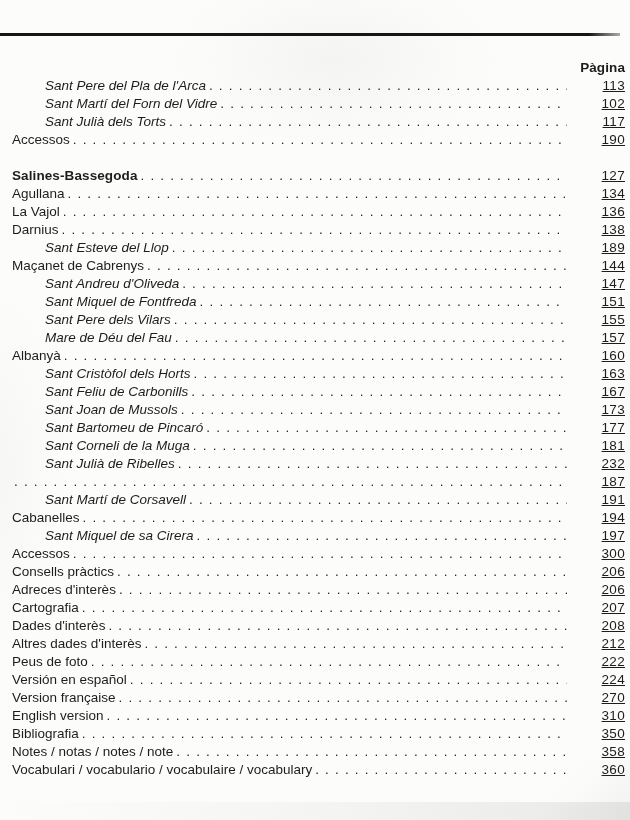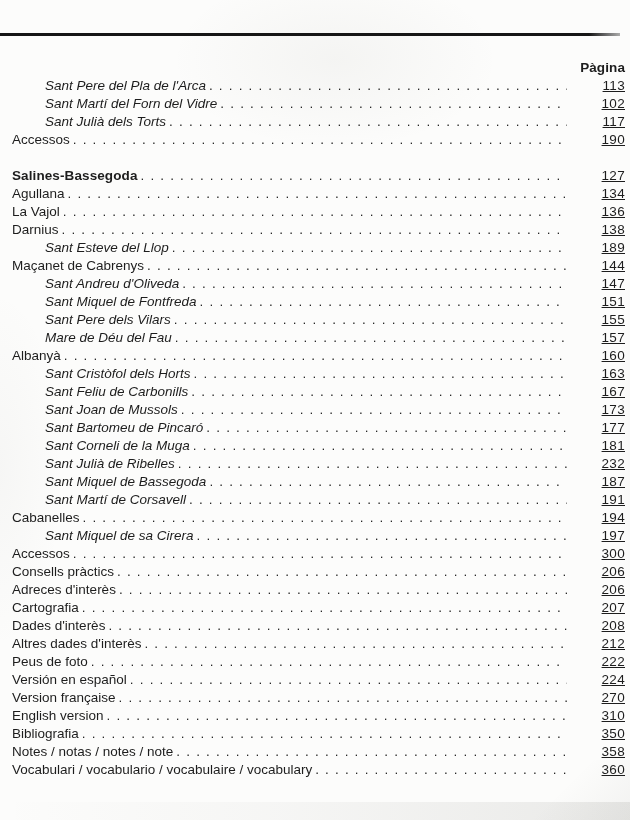--- a/index.html
+++ b/index.html
@@ -186,21 +186,20 @@
           <span class="label">Sant Corneli de la Muga</span>
           <span class="leader">. . . . . . . . . . . . . . . . . . . . . . . . . . . . . . . . . . . . . . . . . . . . . . . . . . . . . . . . . . . . . . . . . . . . . . . . . . . . . . . . </span>
           <span class="num">181</span>
         </div>
         <div class="row sub">
           <span class="label">Sant Julià de Ribelles</span>
           <span class="leader">. . . . . . . . . . . . . . . . . . . . . . . . . . . . . . . . . . . . . . . . . . . . . . . . . . . . . . . . . . . . . . . . . . . . . . . . . . . . . . . . </span>
           <span class="num">232</span>
         </div>
         <div class="row sub">
-          <span class="label">Sant Miquel de Bassegoda</span>
           <span class="leader">. . . . . . . . . . . . . . . . . . . . . . . . . . . . . . . . . . . . . . . . . . . . . . . . . . . . . . . . . . . . . . . . . . . . . . . . . . . . . . . . </span>
           <span class="num">187</span>
         </div>
         <div class="row sub">
           <span class="label">Sant Martí de Corsavell</span>
           <span class="leader">. . . . . . . . . . . . . . . . . . . . . . . . . . . . . . . . . . . . . . . . . . . . . . . . . . . . . . . . . . . . . . . . . . . . . . . . . . . . . . . . </span>
           <span class="num">191</span>
         </div>
         <div class="row main">
           <span class="label">Cabanelles</span>

